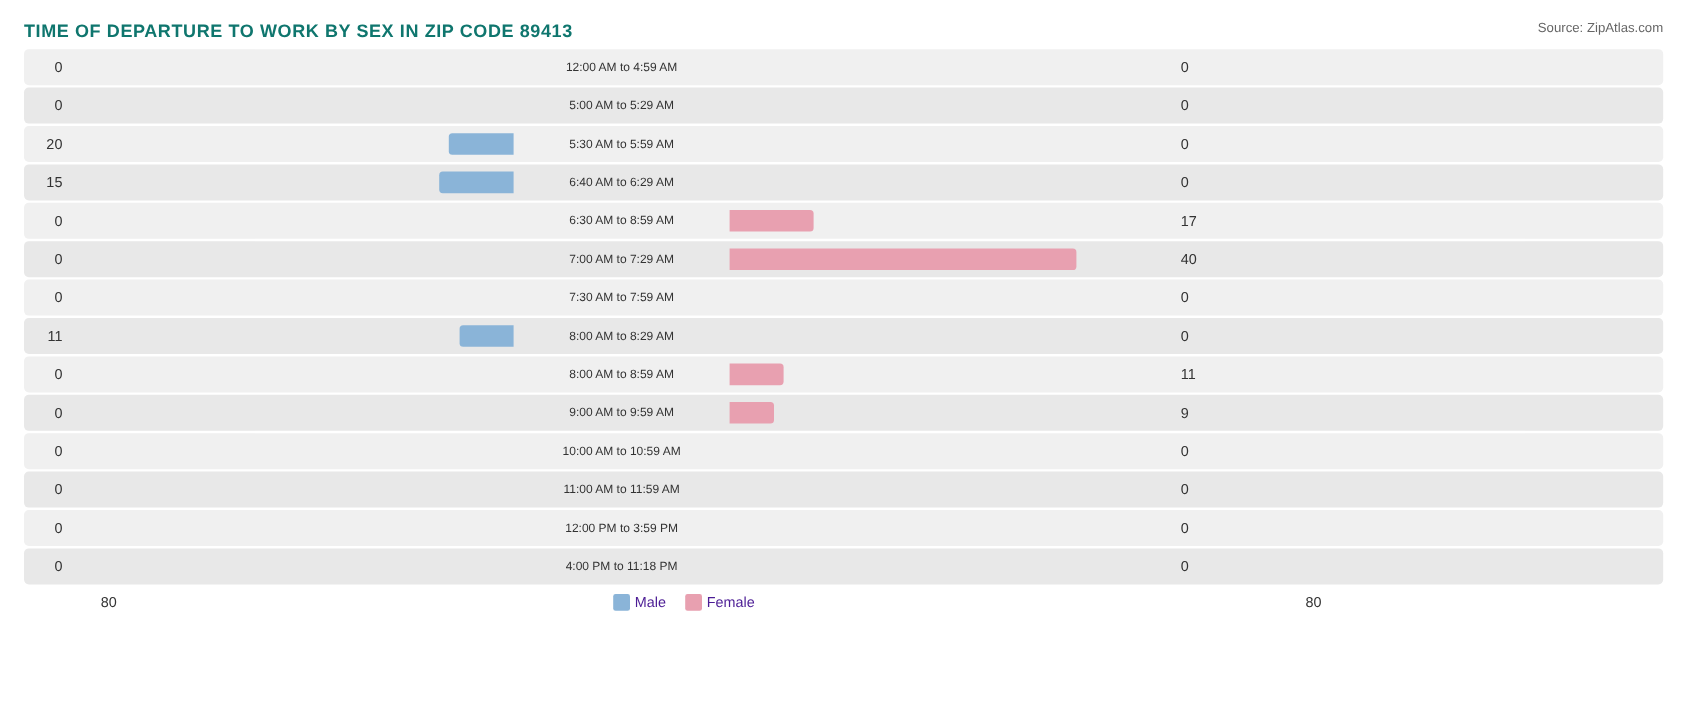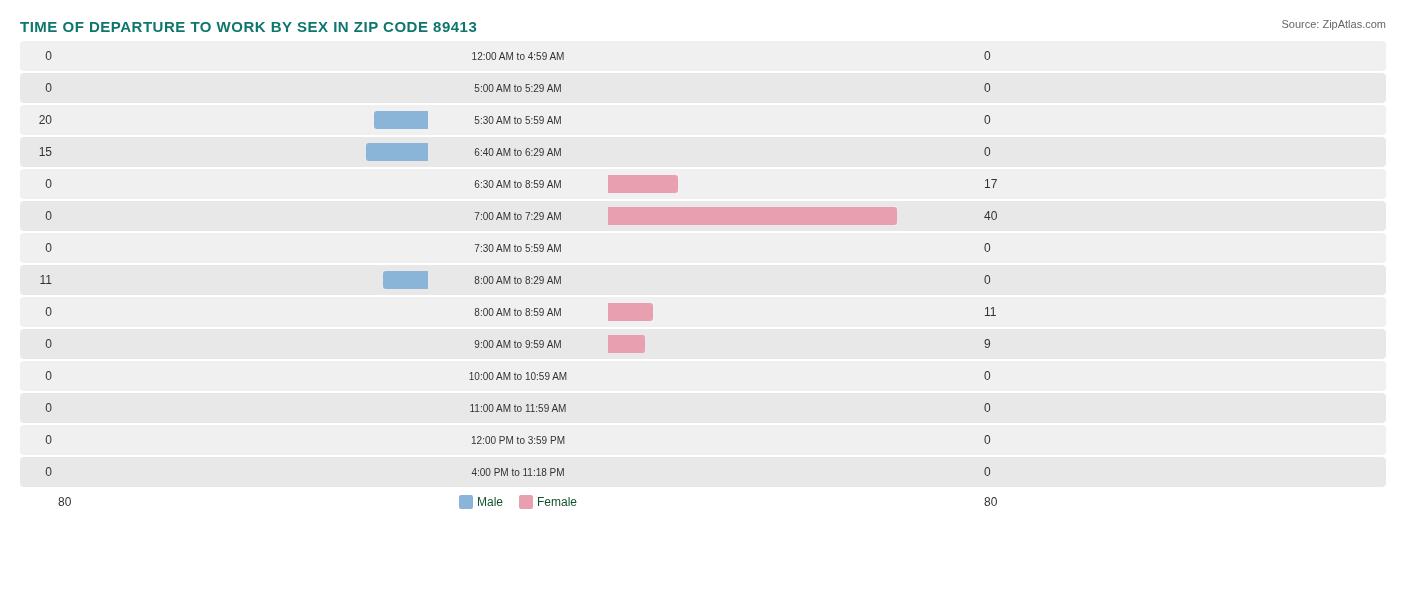--- a/index.html
+++ b/index.html
@@ -97,20 +97,21 @@
       text-align: left;
       font-size: 12px;
       color: #333;
       padding-left: 6px;
       flex-shrink: 0;
     }
     .bottom-row {
       display: flex;
       align-items: center;
       margin-top: 8px;
+      gap: 26px;
     }
     .bottom-left-num {
       width: 38px;
       text-align: right;
       font-size: 12px;
       color: #333;
       padding-right: 6px;
     }
     .bottom-left-area {
       width: 370px;
@@ -118,21 +119,21 @@
       font-size: 12px;
       color: #333;
     }
     .legend-area {
       width: 180px;
       display: flex;
       justify-content: center;
       align-items: center;
       gap: 16px;
       font-size: 12px;
-      color: #14532d;
+      color: #4c1d95;
     }
     .legend-item {
       display: flex;
       align-items: center;
       gap: 4px;
     }
     .legend-box {
       width: 14px;
       height: 14px;
       border-radius: 2px;
@@ -223,21 +224,21 @@
     <div class="right-bar-area">
       <div class="bar-pink" style="width:288.75px;"></div>
     </div>
     <div class="right-val">40</div>
   </div>
       <div class="row">
     <div class="left-val">0</div>
     <div class="left-bar-area">
       <div class="bar-blue" style="width:0px;"></div>
     </div>
-    <div class="label-cell">7:30 AM to 5:59 AM</div>
+    <div class="label-cell">7:30 AM to 7:59 AM</div>
     <div class="right-bar-area">
       <div class="bar-pink" style="width:0px;"></div>
     </div>
     <div class="right-val">0</div>
   </div>
       <div class="row">
     <div class="left-val">11</div>
     <div class="left-bar-area">
       <div class="bar-blue" style="width:45.37500000000001px;"></div>
     </div>

